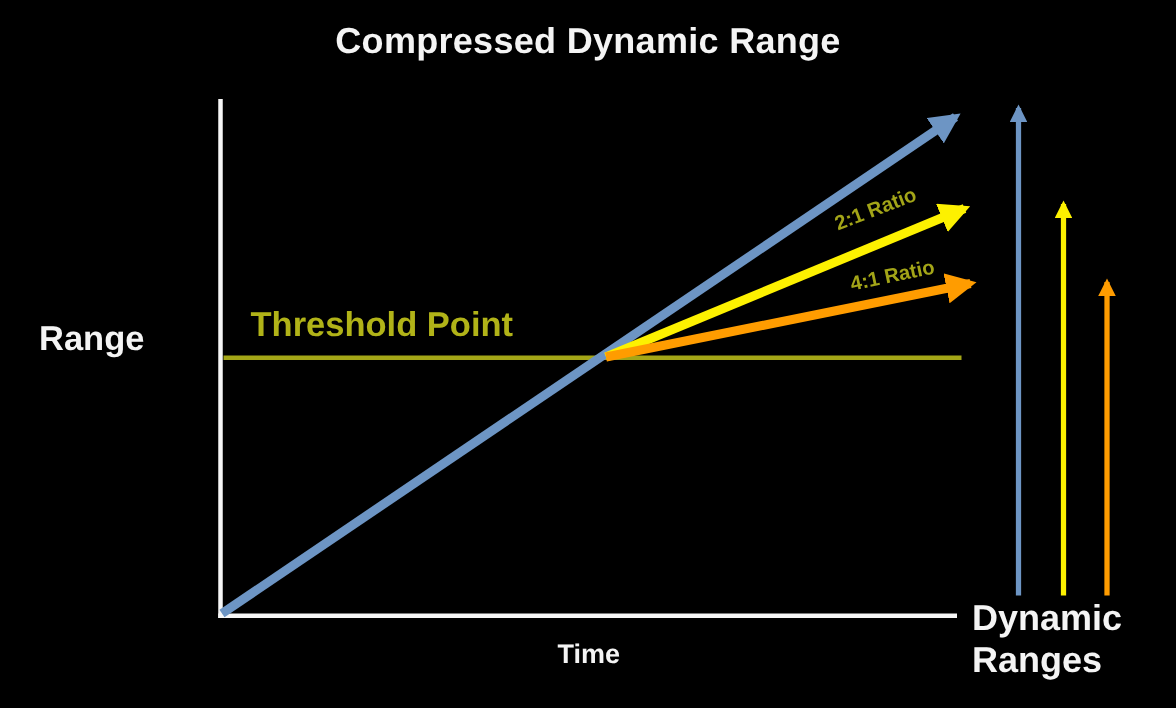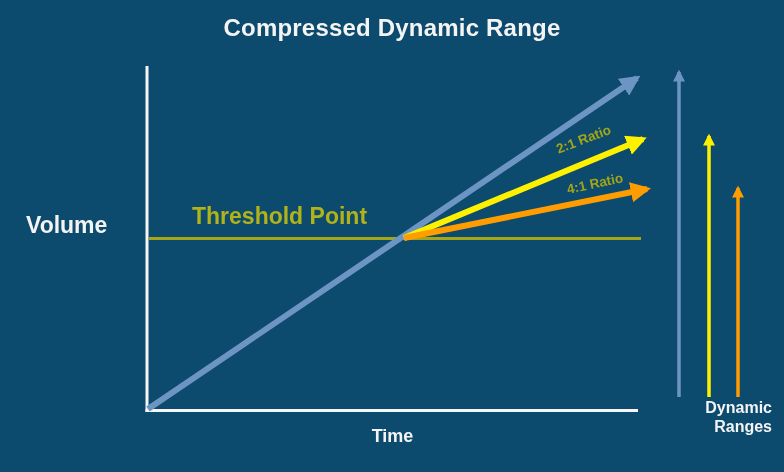--- a/index.html
+++ b/index.html
@@ -16,34 +16,34 @@
     left: 0; top: 14px; width: 784px;
     text-align: center;
     font-size: 24px;
     letter-spacing: 0.2px;
   }
   .volume-label { left: 26px; top: 212px; font-size: 23px; }
   .time-label {
     left: 147px; top: 426px; width: 491px;
     text-align: center; font-size: 18px;
   }
-  .threshold-label { left: 192px; top: 203px; font-size: 23px; }
+  .threshold-label { left: 167px; top: 203px; font-size: 23px; }
   .ratio-label { font-size: 13.5px; transform-origin: left center; }
   .ratio-2 { left: 557px; top: 142px; transform: rotate(-21deg); }
   .ratio-4 { left: 567px; top: 182px; transform: rotate(-12deg); }
   .dynamic-ranges-label {
     left: 648px; top: 399px; width: 124px;
-    text-align: right; font-size: 16px;
+    text-align: left; font-size: 24px;
     white-space: normal; line-height: 1.17;
   }
 </style>
 </head>
 <body>
 
-<div id="canvas" style="background-color: #0c4a6e;">
+<div id="canvas" style="background-color: #000000;">
 
   <svg id="diagram-svg" width="784" height="472" viewBox="0 0 784 472">
     <defs>
       <marker id="head-blue" viewBox="0 0 10 10" refX="8" refY="5" markerWidth="3.4" markerHeight="3.4" orient="auto" markerUnits="strokeWidth">
         <path d="M0,0 L10,5 L0,10 z" fill="#6d95c4"></path>
       </marker>
       <marker id="head-yellow" viewBox="0 0 10 10" refX="8" refY="5" markerWidth="3.4" markerHeight="3.4" orient="auto" markerUnits="strokeWidth">
         <path d="M0,0 L10,5 L0,10 z" fill="#fdf100"></path>
       </marker>
       <marker id="head-orange" viewBox="0 0 10 10" refX="8" refY="5" markerWidth="3.4" markerHeight="3.4" orient="auto" markerUnits="strokeWidth">
@@ -62,21 +62,21 @@
 
     <line x1="404" y1="238" x2="647" y2="189" stroke-width="6" marker-end="url(#head-orange)" stroke="#ff9c00"></line>
 
     <line x1="679" y1="397" x2="679" y2="72" stroke-width="3.5" marker-end="url(#head-blue)" stroke="#6d95c4"></line>
     <line x1="709" y1="397" x2="709" y2="136" stroke-width="3.5" marker-end="url(#head-yellow)" stroke="#fdf100"></line>
     <line x1="738" y1="397" x2="738" y2="188" stroke-width="3.5" marker-end="url(#head-orange)" stroke="#ff9c00"></line>
   </svg>
 
   <div class="lbl title" style="color: rgb(244, 244, 244);">Compressed Dynamic Range</div>
 
-  <div class="lbl volume-label" style="color: rgb(244, 244, 244);">Volume</div>
+  <div class="lbl volume-label" style="color: rgb(244, 244, 244);">Range</div>
 
   <div class="lbl time-label" style="color: rgb(244, 244, 244);">Time</div>
 
   <div class="lbl threshold-label" style="color: rgb(177, 179, 24);">Threshold Point</div>
 
   <div class="lbl ratio-label ratio-2" style="color: rgb(163, 165, 24);">2:1 Ratio</div>
 
   <div class="lbl ratio-label ratio-4" style="color: rgb(163, 165, 24);">4:1 Ratio</div>
 
   <div class="lbl dynamic-ranges-label" style="color: rgb(244, 244, 244);">Dynamic Ranges</div>

